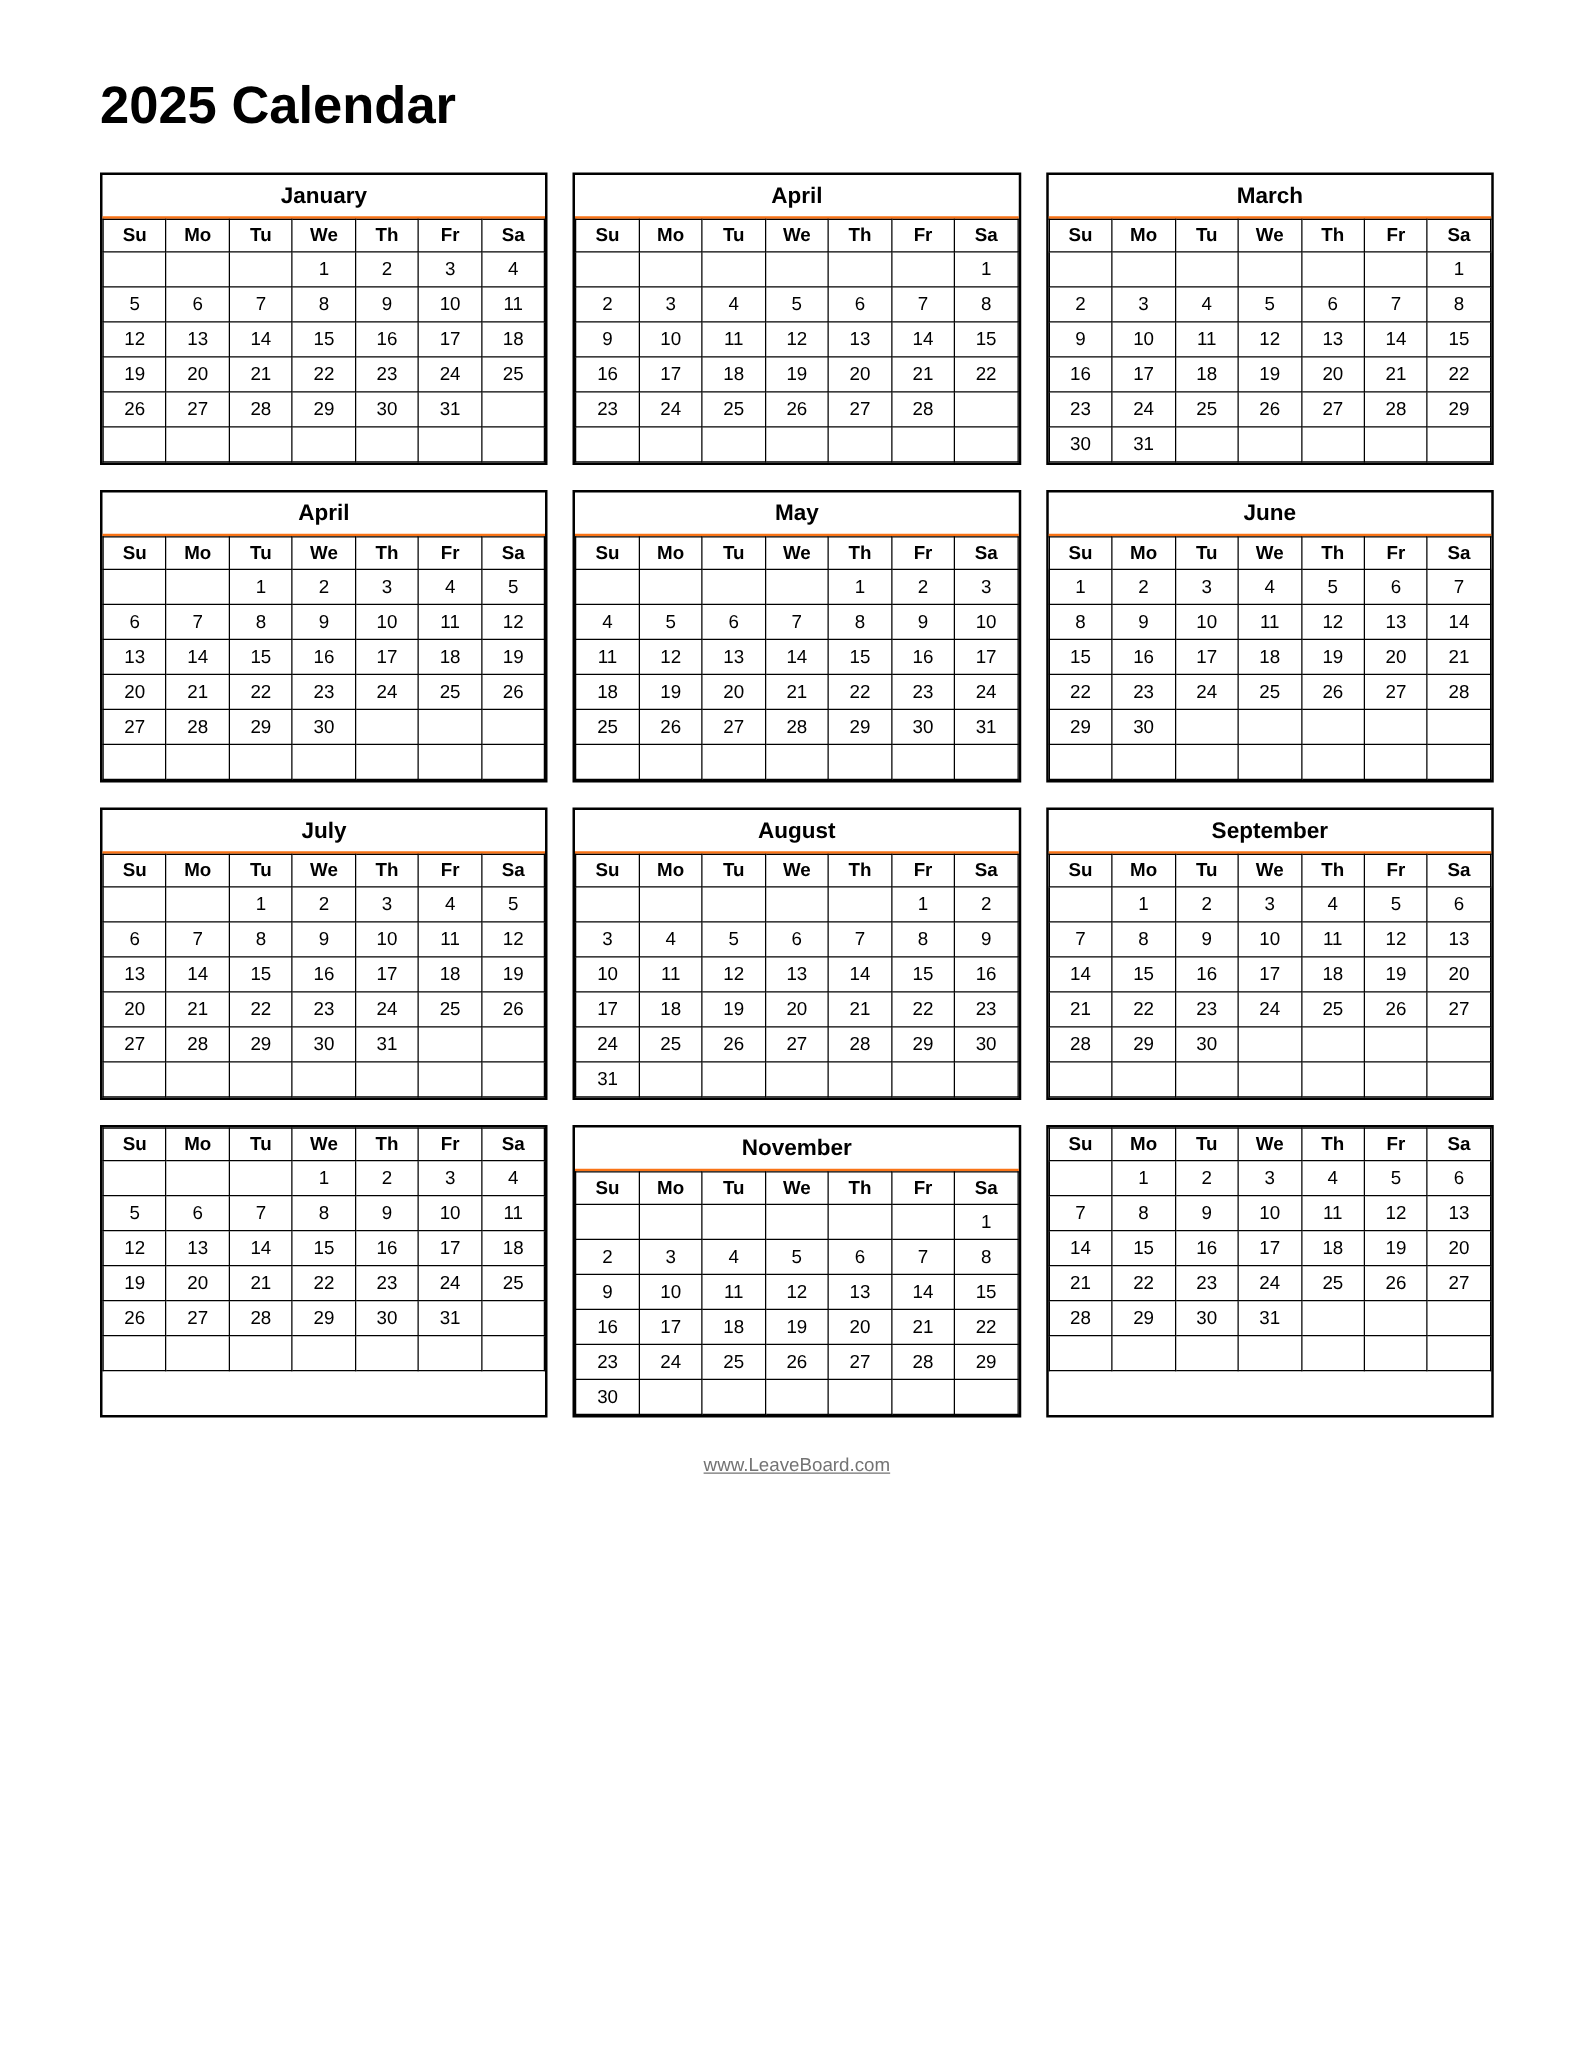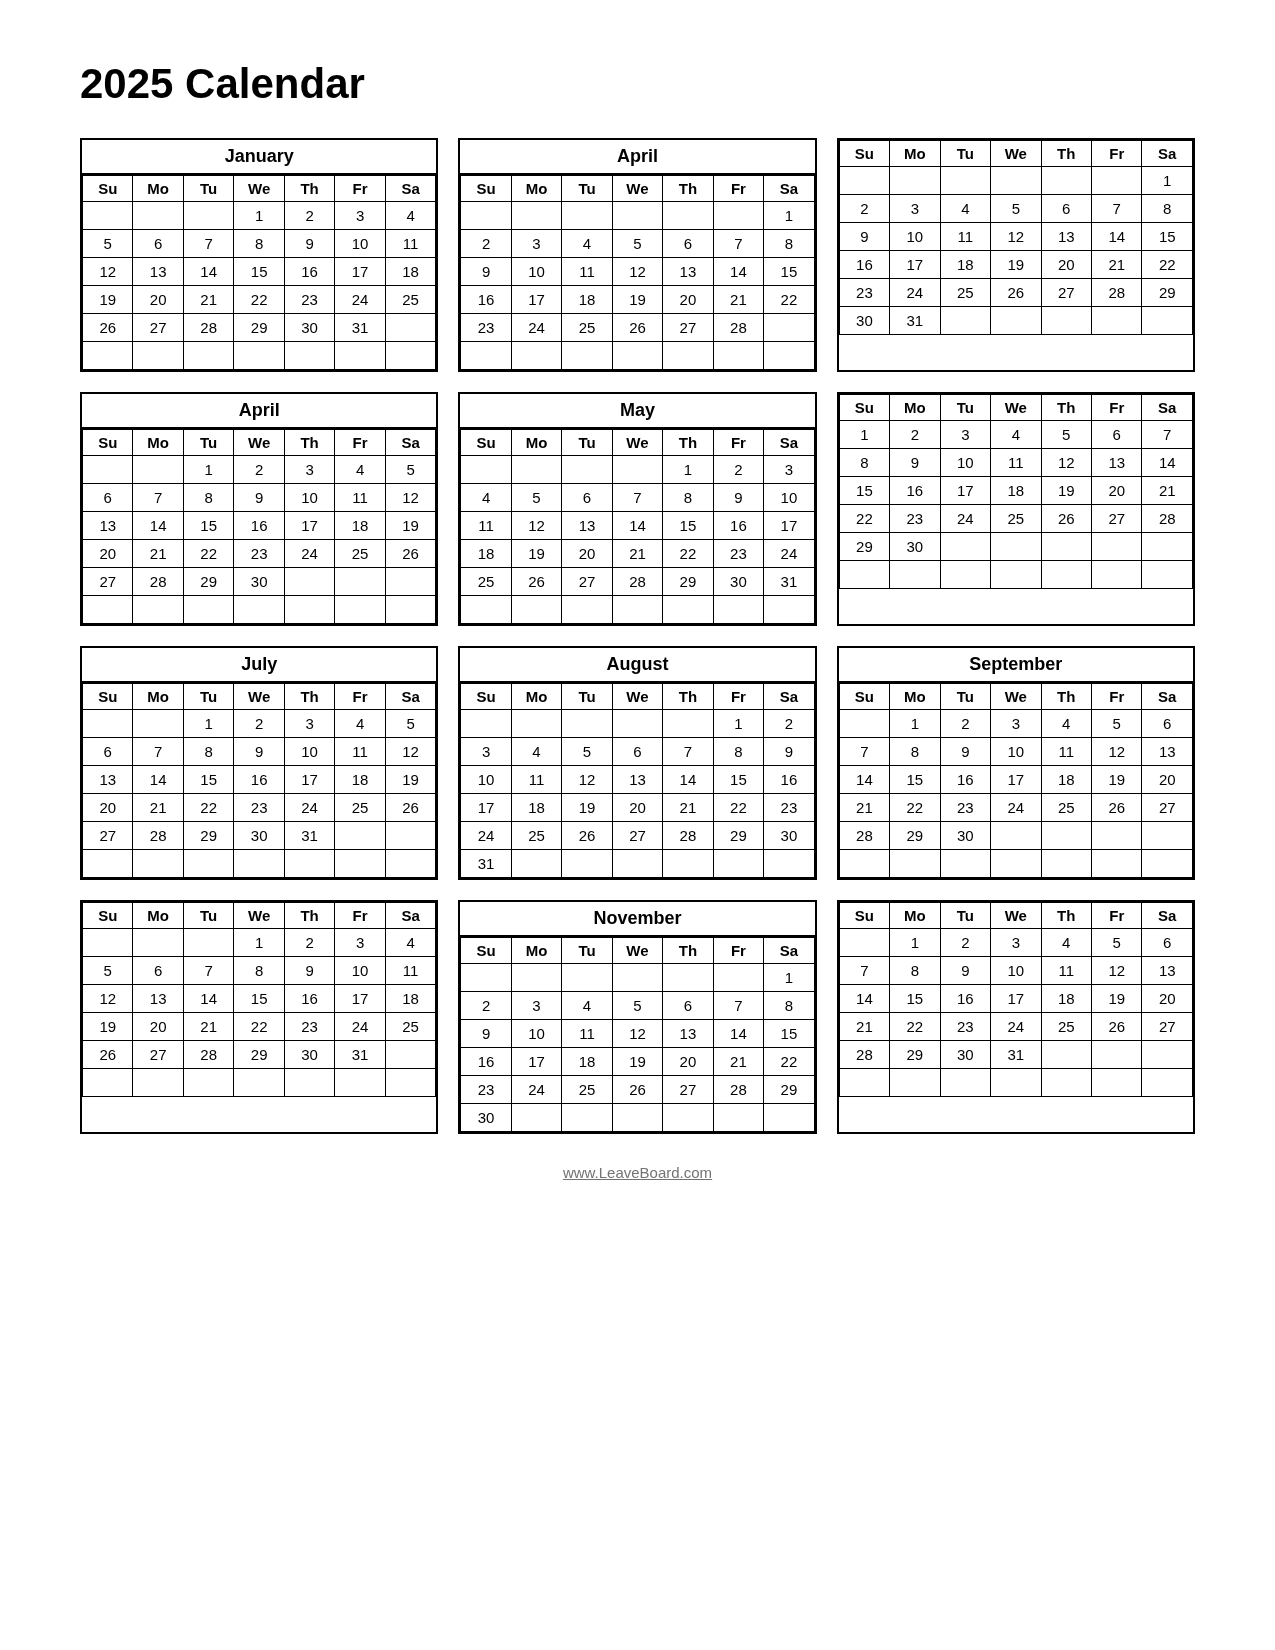--- a/index.html
+++ b/index.html
@@ -21,21 +21,21 @@
       gap: 20px 20px;
     }
     .month-block {
       border: 2px solid #000;
     }
     .month-title {
       text-align: center;
       font-weight: bold;
       font-size: 18px;
       padding: 6px 0;
-      border-bottom: 2px solid #000000;
+      border-bottom: 2px solid #f97316;
     }
     .month-table {
       width: 100%;
       border-collapse: collapse;
     }
     .month-table th, .month-table td {
       border: 1px solid #000;
       text-align: center;
       font-size: 15px;
       padding: 4px 2px;
@@ -200,20 +200,21 @@
             <td></td>
             <td></td>
             <td></td>
             <td></td>
             <td></td>
           </tr>
         </tbody>
       </table>
     </div>
     <div class="month-block">
+      <div class="month-title">March</div>
       <table class="month-table">
         <thead>
           <tr>
             <th>Su</th>
             <th>Mo</th>
             <th>Tu</th>
             <th>We</th>
             <th>Th</th>
             <th>Fr</th>
             <th>Sa</th>
@@ -415,20 +416,21 @@
             <td></td>
             <td></td>
             <td></td>
             <td></td>
             <td></td>
           </tr>
         </tbody>
       </table>
     </div>
     <div class="month-block">
+      <div class="month-title">June</div>
       <table class="month-table">
         <thead>
           <tr>
             <th>Su</th>
             <th>Mo</th>
             <th>Tu</th>
             <th>We</th>
             <th>Th</th>
             <th>Fr</th>
             <th>Sa</th>

